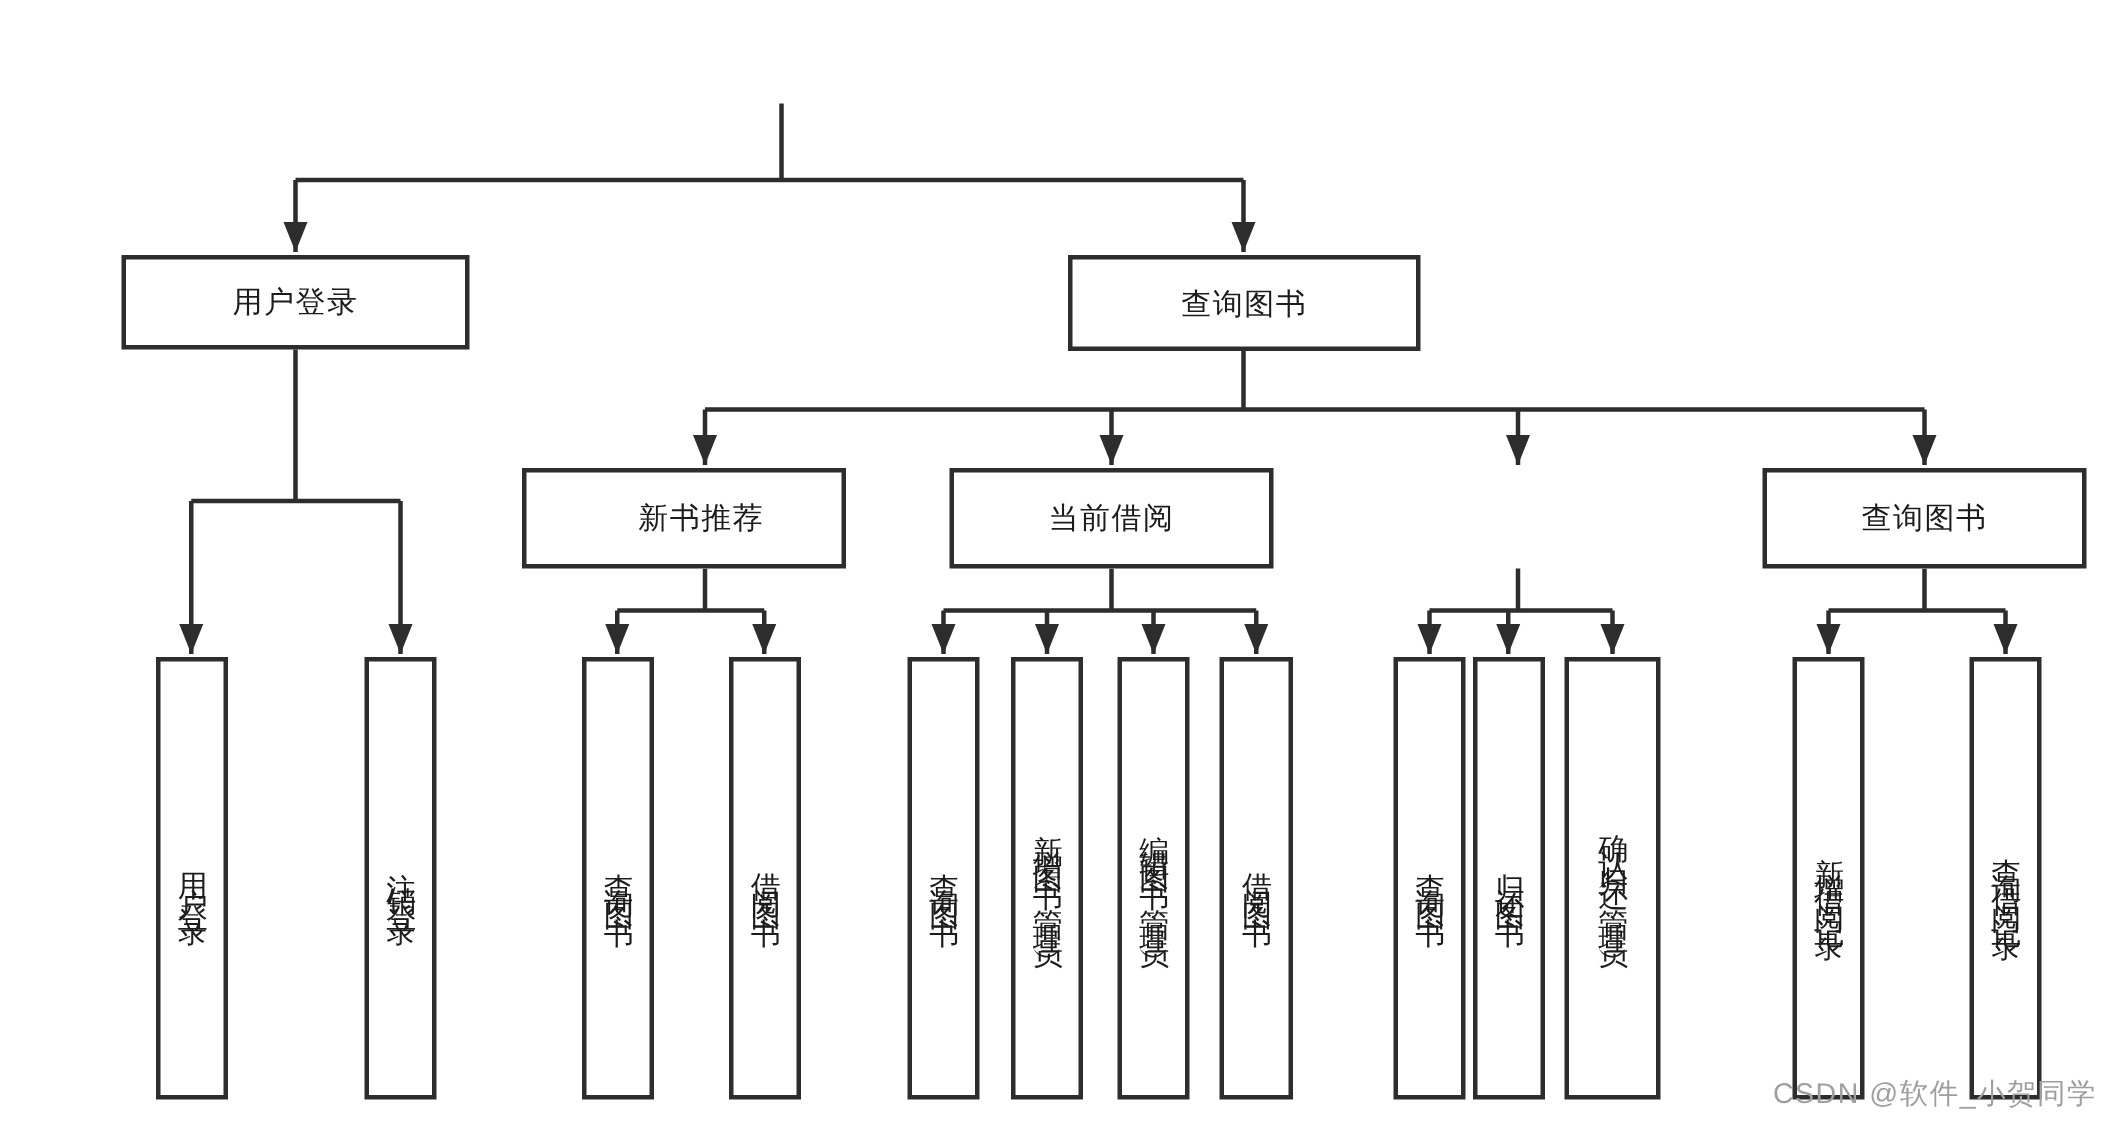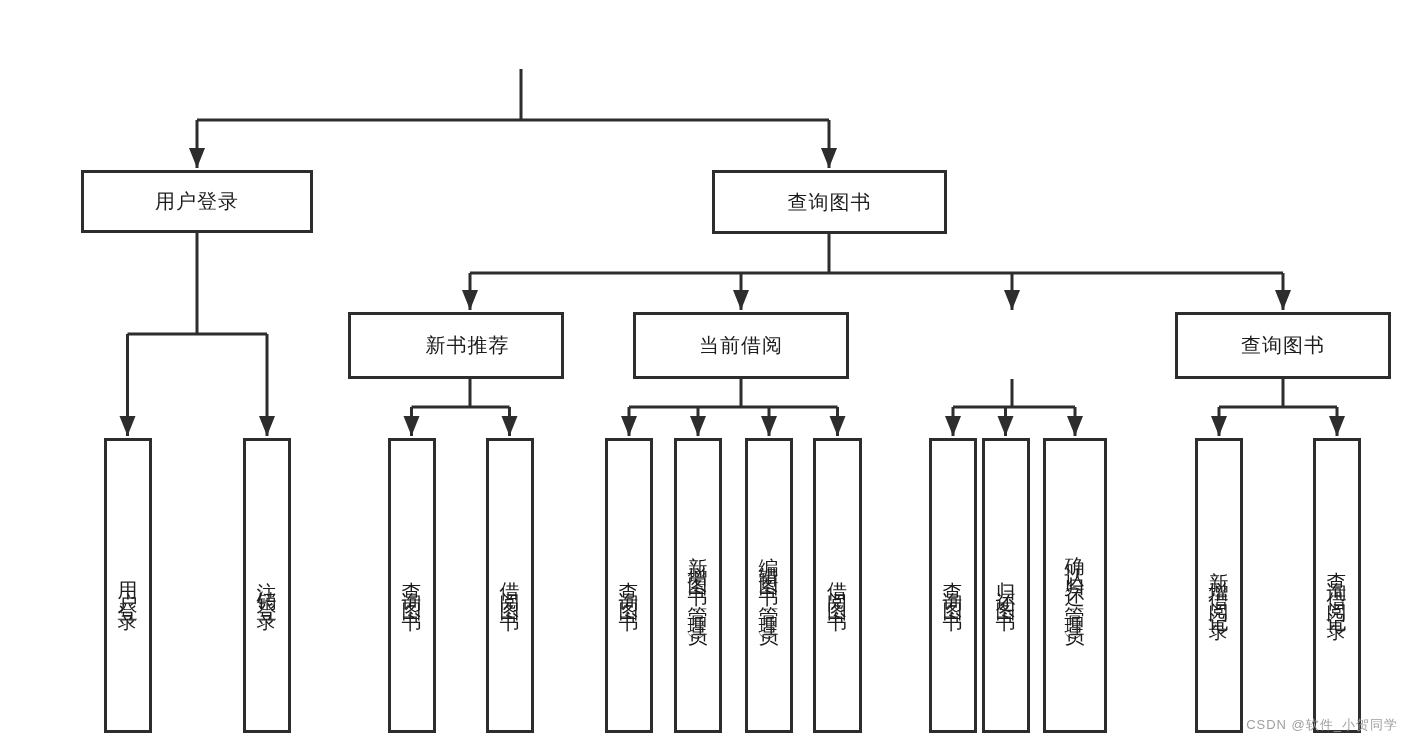--- a/index.html
+++ b/index.html
@@ -43,21 +43,21 @@
   .n-c6 {left:674px; width:48px;}
   .n-c7 {left:745px; width:48px;}
   .n-c8 {left:813px; width:49px;}
   .n-c9 {left:929px; width:48px;}
   .n-c10{left:982px; width:48px;}
   .n-c11{left:1043px;width:64px;}
   .n-c12{left:1195px;width:48px;}
   .n-c13{left:1313px;width:48px;}
   .watermark{
     position:absolute;right:7px;top:716px;z-index:3;
-    font-size:13px;letter-spacing:1px;color:var(--wm);white-space:nowrap;
+    font-size:19px;letter-spacing:1px;color:var(--wm);white-space:nowrap;
   }
 </style>
 </head>
 <body>
 
 <div class="stage">
 
   <svg viewBox="0 0 1405 747" aria-hidden="true">
     <defs>
       <marker id="ah" markerUnits="userSpaceOnUse" markerWidth="22" markerHeight="18" refX="20" refY="9" orient="auto">

